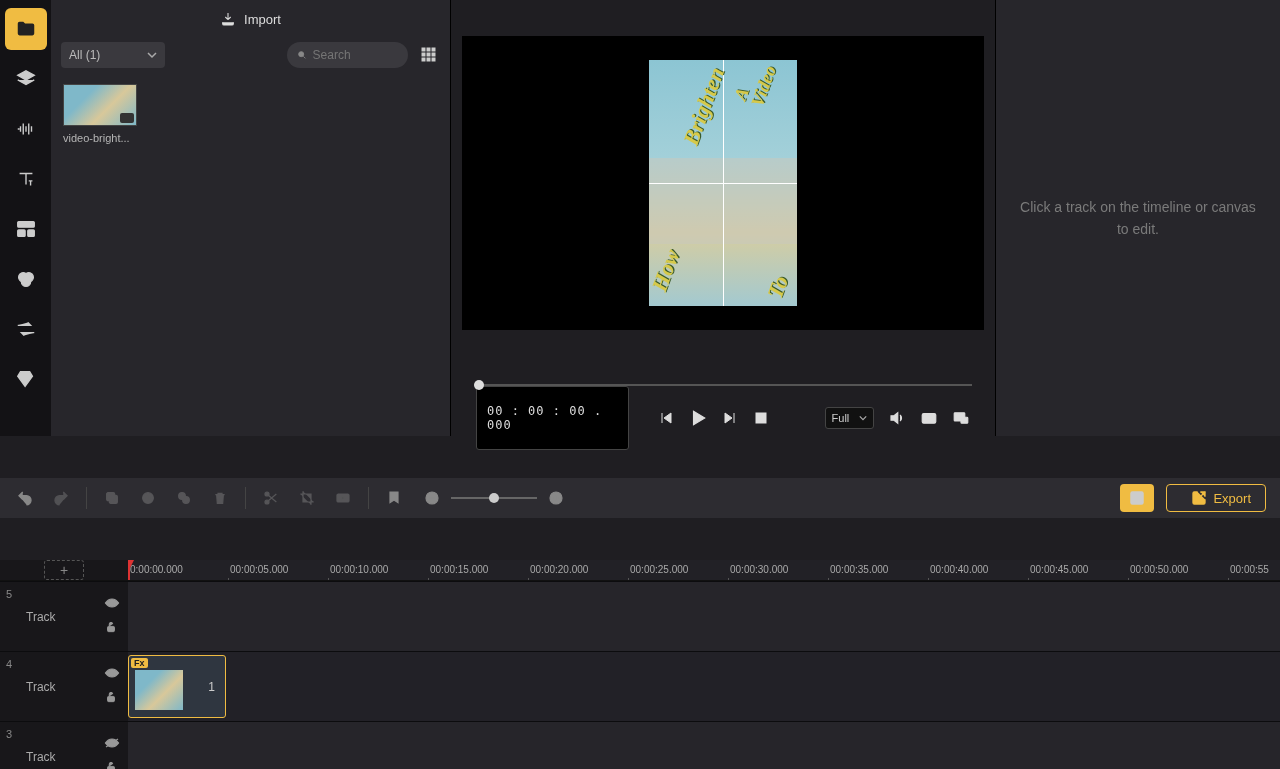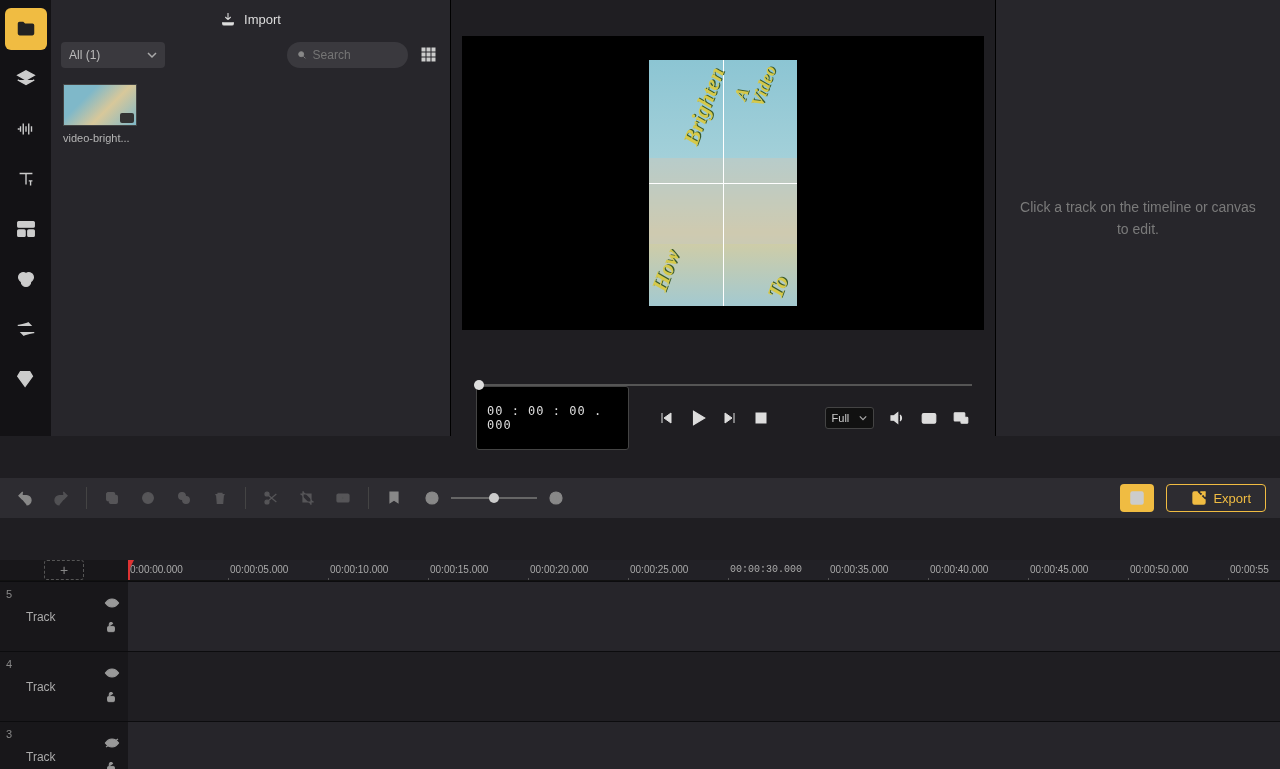--- a/index.html
+++ b/index.html
@@ -410,21 +410,21 @@
             <div class="tick minor" style="left: 440px;"></div>
             <div class="tick minor" style="left: 460px;"></div>
             <div class="tick minor" style="left: 480px;"></div>
             <div class="tick" style="left: 500px;"></div>
             <div class="tick-label" style="left: 500px;">00:00:25.000</div>
             <div class="tick minor" style="left: 520px;"></div>
             <div class="tick minor" style="left: 540px;"></div>
             <div class="tick minor" style="left: 560px;"></div>
             <div class="tick minor" style="left: 580px;"></div>
             <div class="tick" style="left: 600px;"></div>
-            <div class="tick-label" style="left: 600px; font-family: Liberation Mono, monospace;">00:00:30.000</div>
+            <div class="tick-label" style="left: 600px;">00:00:30.000</div>
             <div class="tick minor" style="left: 620px;"></div>
             <div class="tick minor" style="left: 640px;"></div>
             <div class="tick minor" style="left: 660px;"></div>
             <div class="tick minor" style="left: 680px;"></div>
             <div class="tick" style="left: 700px;"></div>
             <div class="tick-label" style="left: 700px;">00:00:35.000</div>
             <div class="tick minor" style="left: 720px;"></div>
             <div class="tick minor" style="left: 740px;"></div>
             <div class="tick minor" style="left: 760px;"></div>
             <div class="tick minor" style="left: 780px;"></div>
@@ -484,20 +484,27 @@
       <span><svg width="16" height="12" viewBox="0 0 24 16" fill="none" stroke="#999" stroke-width="1.6">
                   <path d="M2 8s4-6 10-6 10 6 10 6-4 6-10 6S2 8 2 8z"></path>
                   <circle cx="12" cy="8" r="2"></circle>
                 </svg></span>
       <span><svg width="14" height="14" viewBox="0 0 24 24" fill="none" stroke="#999" stroke-width="1.6">
                   <rect x="6" y="11" width="12" height="9" rx="2"></rect>
                   <path d="M9 11V7a3 3 0 0 1 6 0"></path>
                 </svg></span>
     </div>
           </div>
+          <div class="lane">
+            <div class="clip sel">
+              <div class="fx-badge">Fx</div>
+              <div class="clip-thumb"></div>
+              <div class="clip-num">1</div>
+            </div>
+          </div>
         </div>
         <div class="track-row">
           <div class="track-head">
             <div class="track-num">3</div>
     <div class="track-name">Track</div>
     <div class="track-icons">
       <span><svg width="16" height="12" viewBox="0 0 24 16" fill="none" stroke="#f0bc42" stroke-width="1.6">
                   <path d="M2 8s4-6 10-6 10 6 10 6-4 6-10 6S2 8 2 8z"></path>
                   <circle cx="12" cy="8" r="2"></circle>
                   <path d="M3 14L21 2"></path>

